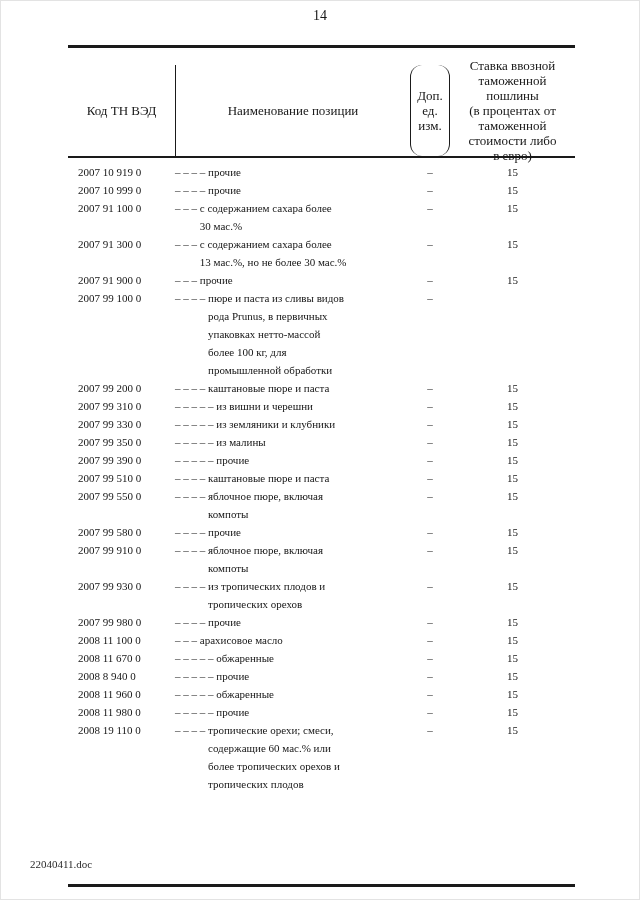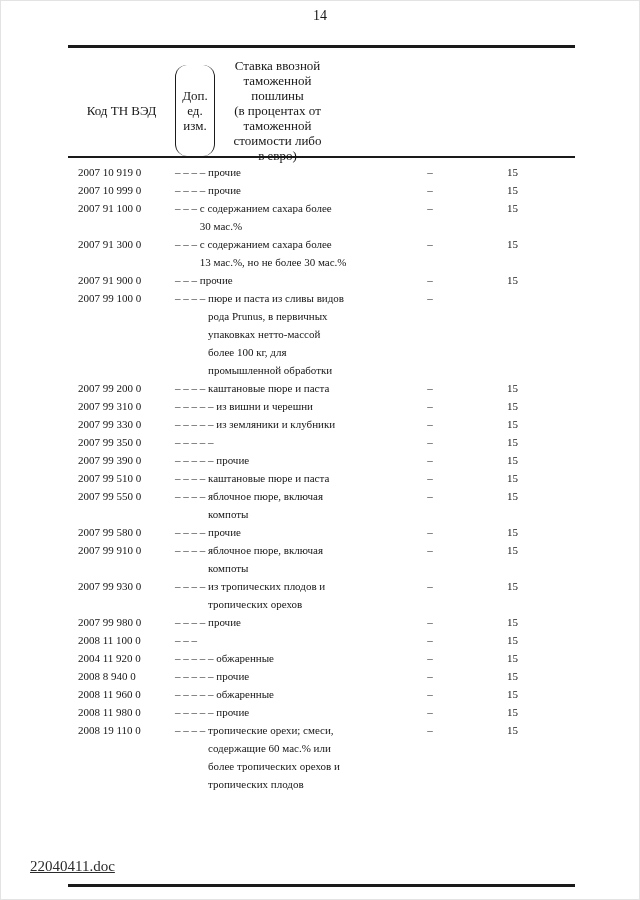--- a/index.html
+++ b/index.html
@@ -110,34 +110,34 @@
     left: 68px;
     top: 884px;
     width: 507px;
     height: 3px;
     background: #1a1a1a;
   }
   .doc-footer {
     position: absolute;
     left: 30px;
     top: 858px;
-    font-size: 15px;
+    font-size: 11px;
     color: #2b2b2b;
-    text-decoration: underline;
   }
 </style>
 </head>
 <body>
 
 <div class="page">
 
   <div class="page-number">14</div>
 
   <div class="thead">
     <div class="th th-code">Код ТН ВЭД</div>
+    <div class="th th-name">Наименование позиции</div>
     <div class="th th-unit">Доп.
 ед.
 изм.</div>
     <div class="th th-rate">Ставка ввозной
 таможенной
 пошлины
 (в процентах от
 таможенной
 стоимости либо
 в евро)</div>
@@ -237,20 +237,21 @@
       <span class="td-text">из земляники и клубники</span>
     </span>
     <span class="td-unit">–</span>
     <span class="td-rate">15</span>
   </div>
 
   <div class="trow">
     <span class="td-code">2007 99 350 0</span>
     <span class="td-name">
       <span class="td-dashes">– – – – – </span>
+      <span class="td-text">из малины</span>
     </span>
     <span class="td-unit">–</span>
     <span class="td-rate">15</span>
   </div>
 
   <div class="trow">
     <span class="td-code">2007 99 390 0</span>
     <span class="td-name">
       <span class="td-dashes">– – – – – </span>
       <span class="td-text">прочие</span>
@@ -319,27 +320,28 @@
       <span class="td-text">прочие</span>
     </span>
     <span class="td-unit">–</span>
     <span class="td-rate">15</span>
   </div>
 
   <div class="trow">
     <span class="td-code">2008 11 100 0</span>
     <span class="td-name">
       <span class="td-dashes">– – – </span>
-    </span>
-    <span class="td-unit">–</span>
-    <span class="td-rate">15</span>
-  </div>
-
-  <div class="trow">
-    <span class="td-code">2004 11 920 0</span>
+      <span class="td-text">арахисовое масло</span>
+    </span>
+    <span class="td-unit">–</span>
+    <span class="td-rate">15</span>
+  </div>
+
+  <div class="trow">
+    <span class="td-code">2008 11 670 0</span>
     <span class="td-name">
       <span class="td-dashes">– – – – – </span>
       <span class="td-text">обжаренные</span>
     </span>
     <span class="td-unit">–</span>
     <span class="td-rate">15</span>
   </div>
 
   <div class="trow">
     <span class="td-code">2008 8 940 0</span>

